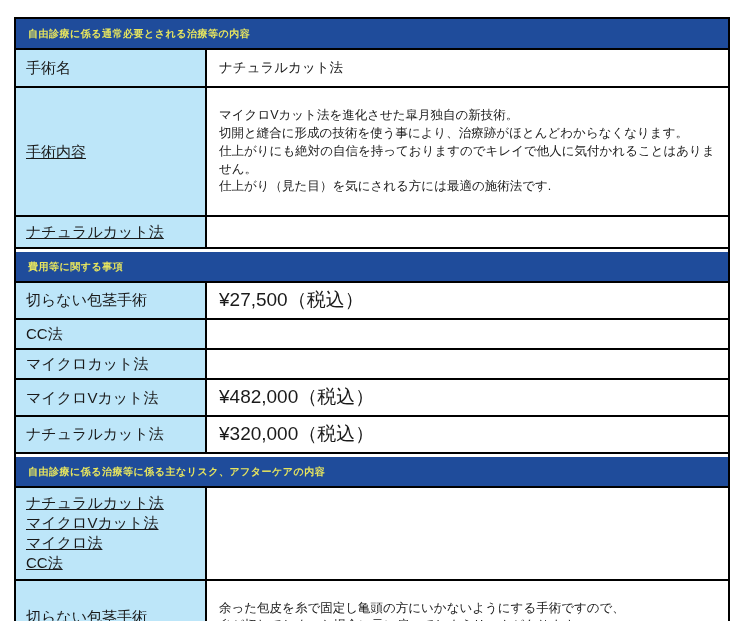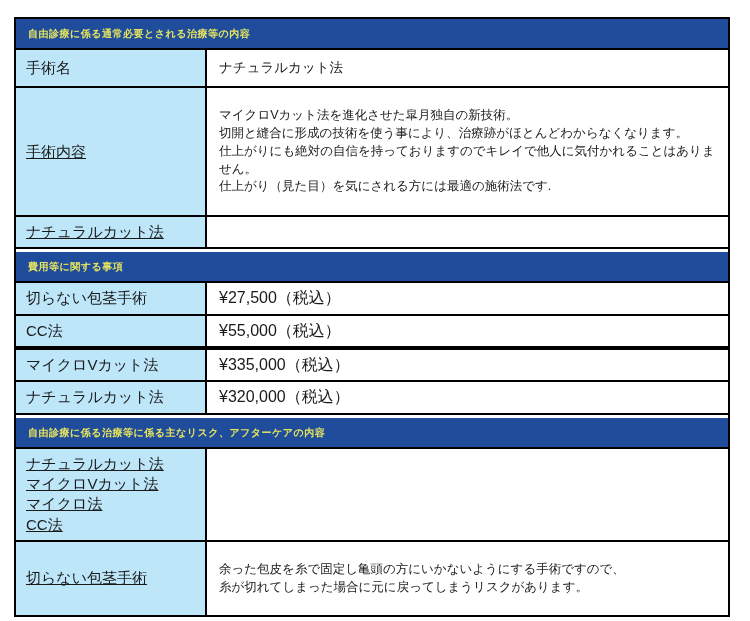--- a/index.html
+++ b/index.html
@@ -57,21 +57,21 @@
     flex-direction: column;
     justify-content: center;
   }
   .row--text .label { padding: 5px 10px; text-decoration: underline; }
   .row--text .content {
     padding: 19px 12px;
     font-size: 12.5px;
     line-height: 1.42;
   }
   .row--price .label { padding: 4px 10px; }
-  .row--price .content { padding: 4px 12px; font-size: 16px; }
+  .row--price .content { padding: 4px 12px; font-size: 19px; }
 </style>
 </head>
 <body>
 
 <div class="info-table">
 
   <div class="band">自由診療に係る通常必要とされる治療等の内容</div>
 
   <div class="row row--single">
     <div class="label">手術名</div>
@@ -92,29 +92,29 @@
 
   <div class="band gap">費用等に関する事項</div>
 
   <div class="row row--price">
     <div class="label">切らない包茎手術</div>
     <div class="content">¥27,500（税込）</div>
   </div>
 
   <div class="row row--price">
     <div class="label">CC法</div>
-    <div class="content">¥55,000（税込）</div>
   </div>
 
   <div class="row row--price">
+    <div class="label">マイクロカット法</div>
   </div>
 
   <div class="row row--price">
     <div class="label">マイクロVカット法</div>
-    <div class="content">¥335,000（税込）</div>
+    <div class="content">¥482,000（税込）</div>
   </div>
 
   <div class="row row--price">
     <div class="label">ナチュラルカット法</div>
     <div class="content">¥320,000（税込）</div>
   </div>
 
   <div class="band gap">自由診療に係る治療等に係る主なリスク、アフターケアの内容</div>
 
   <div class="row row--text">

